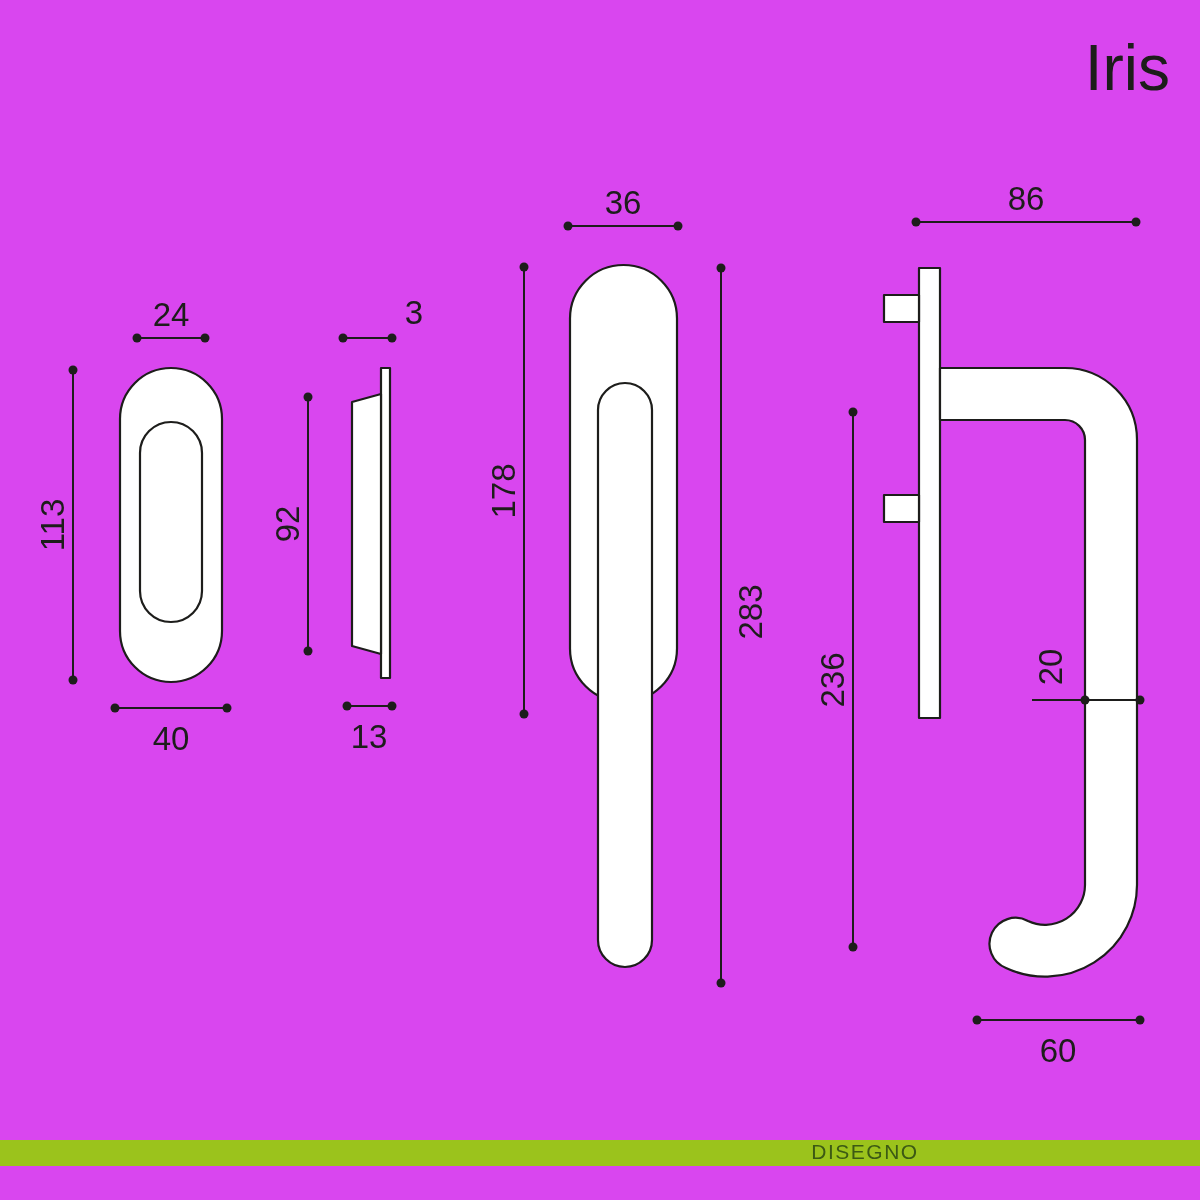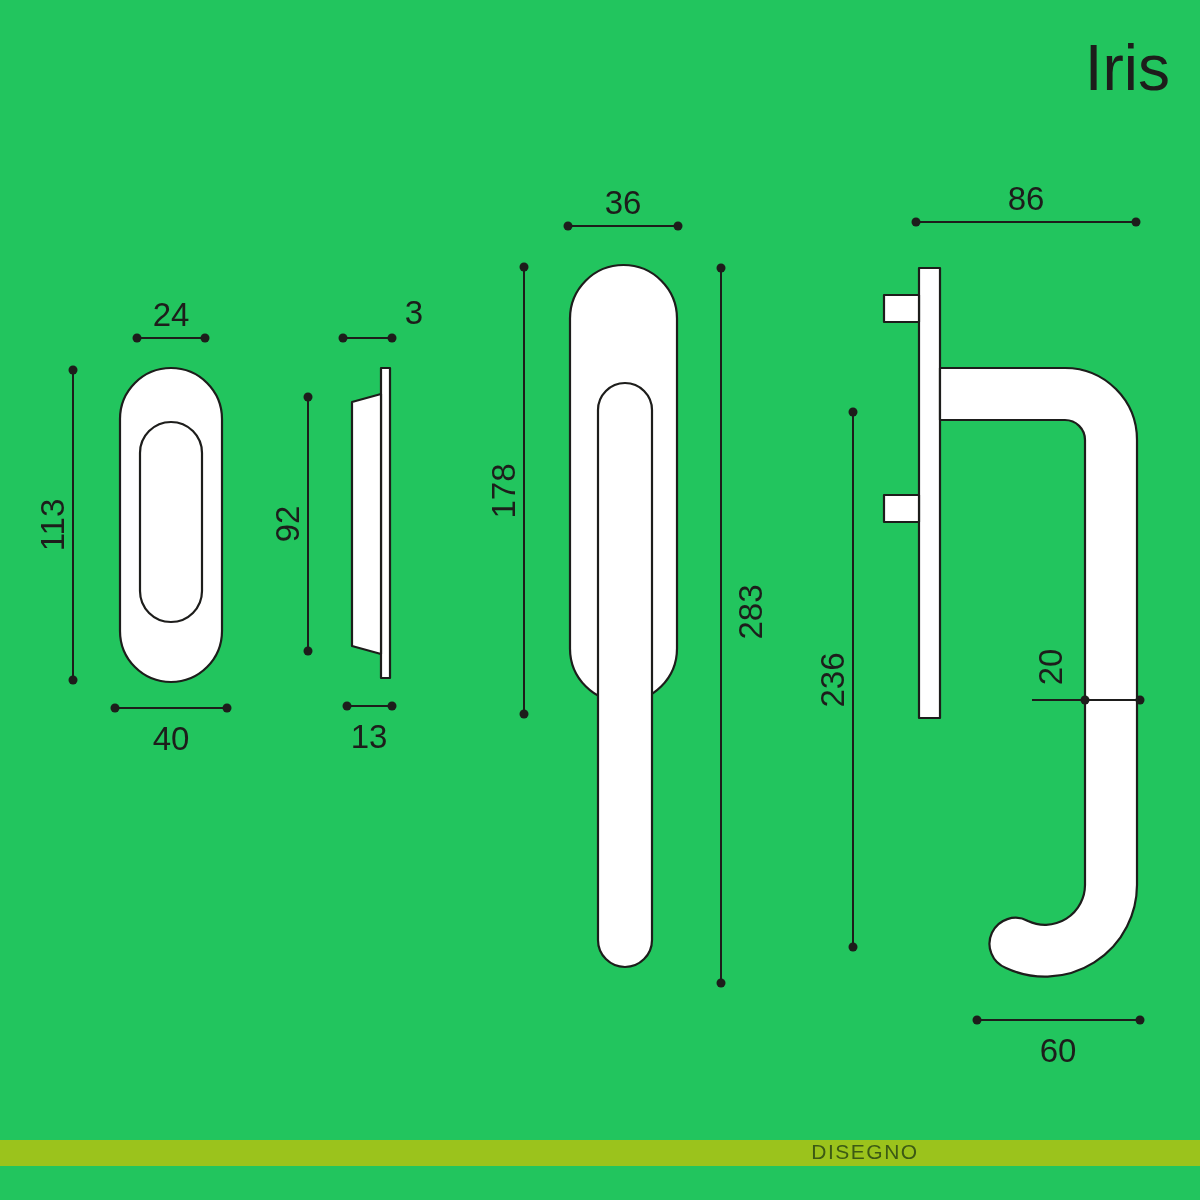--- a/index.html
+++ b/index.html
@@ -1,16 +1,16 @@
 <!DOCTYPE html>
 <html><head>
 <meta charset="utf-8">
 <style>
   html,body{margin:0;padding:0;background:#ffffff;}
-  .stage{position:relative;width:1200px;height:1200px;background:#22c55e;overflow:hidden;
+  .stage{position:relative;width:1200px;height:1200px;background:#d946ef;overflow:hidden;
          font-family:"Liberation Sans",sans-serif;}
   svg{display:block;}
   .shape{fill:#ffffff;stroke:#1d1d1b;stroke-width:2.2;stroke-linejoin:round;}
   .ln{fill:none;stroke:#1d1d1b;stroke-width:2;}
   .dot{fill:#1d1d1b;stroke:none;}
   text.dim{font-family:"Liberation Sans",sans-serif;font-size:33px;fill:#1d1d1b;}
   text.title{font-family:"Liberation Sans",sans-serif;font-size:64px;fill:#1d1d1b;}
   text.footer{font-family:"Liberation Sans",sans-serif;font-size:21px;letter-spacing:1.5px;}
 </style>
 </head>

